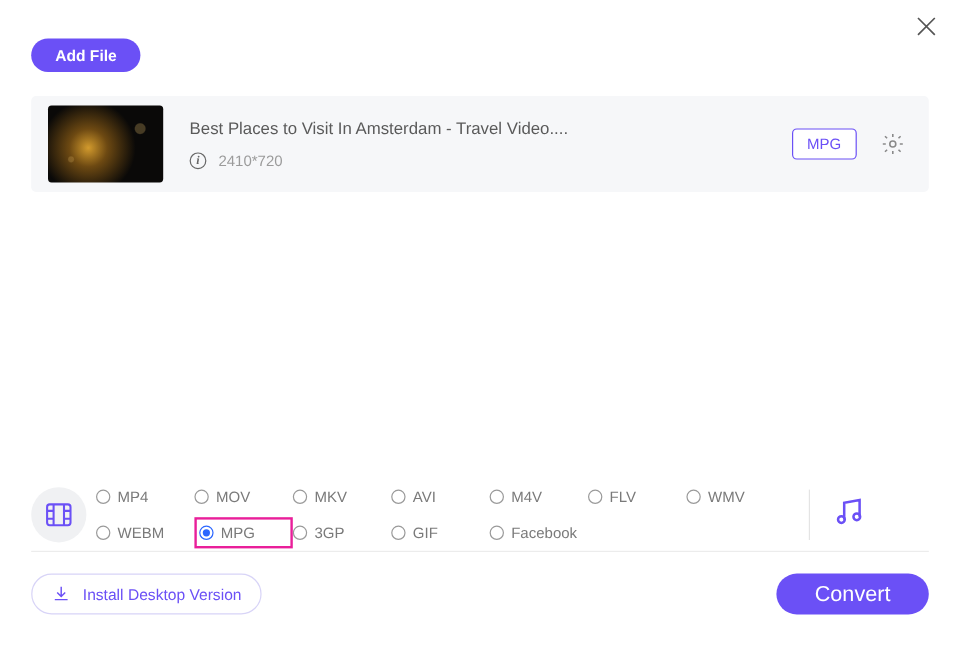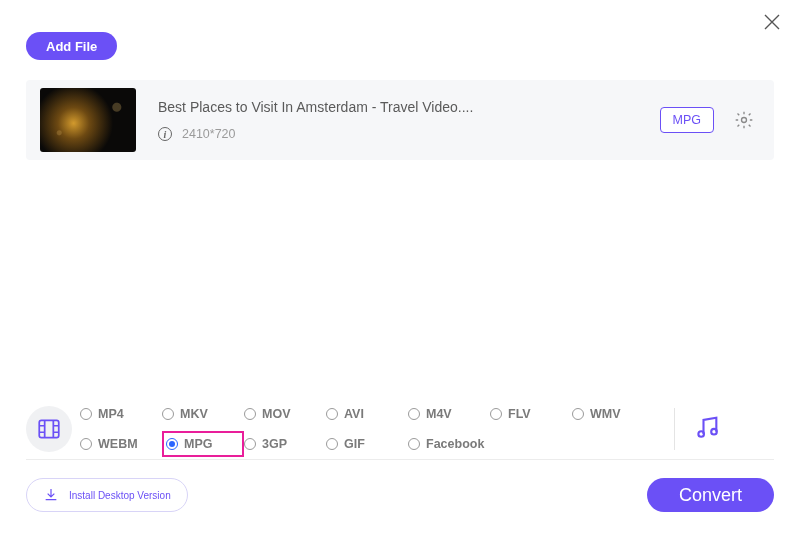--- a/index.html
+++ b/index.html
@@ -17,31 +17,31 @@
 .file-title { font-size: 14px; color: #5a5a5a; margin-bottom: 12px; }
 .file-dim { display: flex; align-items: center; gap: 10px; font-size: 12.5px; color: #9b9b9b; }
 .info-ic { width: 14px; height: 14px; border: 1.2px solid #666; border-radius: 50%; display:inline-flex; align-items:center; justify-content:center; font-size: 10px; font-style: italic; font-family: Georgia, serif; color:#666; font-weight:700; }
 .fmt-tag { height: 26px; padding: 0 12px; border: 1px solid #6b50f6; border-radius: 4px; color: #6b50f6; font-size: 12.5px; background: #fff; display:flex; align-items:center; cursor:pointer; }
 .gear { width: 20px; height: 20px; margin-left: 20px; margin-right: 6px; cursor: pointer; display:flex; align-items:center; }
 
 .formats { position: absolute; left: 26px; right: 26px; top: 398px; height: 62px; display: flex; align-items: center; border-bottom: 1px solid #ececec; }
 .film-badge { width: 46px; height: 46px; border-radius: 50%; background: #f0f1f3; display:flex; align-items:center; justify-content:center; margin-right: 8px; }
 .film-badge svg { stroke:#6b50f6; }
 .fmt-grid { display: grid; grid-template-columns: repeat(7, 82px); grid-template-rows: repeat(2, 26px); column-gap: 0; row-gap: 4px; }
-.fmt { display:flex; align-items:center; gap:6px; font-size:12.5px; color:#7a7a7a; cursor:pointer;font-weight:bold; }
+.fmt { display:flex; align-items:center; gap:6px; font-size:12.5px; color:#7a7a7a; cursor:pointer; }
 .radio { width:12px; height:12px; border:1.4px solid #9a9a9a; border-radius:50%; display:inline-block; position:relative; flex-shrink:0; }
 .radio.checked { border-color:#2b66ff; }
 .radio.checked::after { content:""; position:absolute; inset:2px; background:#2b66ff; border-radius:50%; }
 .fmt .label { }
 .fmt.highlight { border:2px solid #e91e9a; padding: 1px 8px 1px 2px; }
 .divider-v { width:1px; height:42px; background:#e4e4e4; margin:0 18px 0 20px; }
 .music-ic { cursor:pointer; }
 
 .footer { position: absolute; left: 26px; right: 26px; top: 478px; display:flex; align-items:center; justify-content:space-between; }
-.install { height: 34px; padding: 0 16px; border:1px solid #d8d4f7; border-radius: 17px; background:#fff; color:#6b50f6; font-size:10px; display:flex; align-items:center; gap:10px; cursor:pointer; }
+.install { height: 34px; padding: 0 16px; border:1px solid #d8d4f7; border-radius: 17px; background:#fff; color:#6b50f6; font-size:13px; display:flex; align-items:center; gap:10px; cursor:pointer; }
 .convert { height: 34px; padding: 0 32px; border:none; border-radius: 17px; background:#6b50f6; color:#fff; font-size:18px; font-weight:500; cursor:pointer; }
 </style>
 </head>
 <body>
 
 <div class="close-btn">
   <svg width="18" height="18" viewBox="0 0 18 18" fill="none">
       <path d="M2 2 L16 16 M16 2 L2 16"></path>
     </svg>
 </div>
@@ -73,25 +73,25 @@
       <path d="M8 4v16M16 4v16M3 9h5M3 15h5M16 9h5M16 15h5"></path>
     </svg>
   </div>
   <div class="fmt-grid" id="fmt-grid">
       <div class="fmt">
         <span class="radio"></span>
         <span class="label">MP4</span>
       </div>
       <div class="fmt">
         <span class="radio"></span>
-        <span class="label">MKV</span>
+        <span class="label">MOV</span>
       </div>
       <div class="fmt">
         <span class="radio"></span>
-        <span class="label">MOV</span>
+        <span class="label">MKV</span>
       </div>
       <div class="fmt">
         <span class="radio"></span>
         <span class="label">AVI</span>
       </div>
       <div class="fmt">
         <span class="radio"></span>
         <span class="label">M4V</span>
       </div>
       <div class="fmt">

